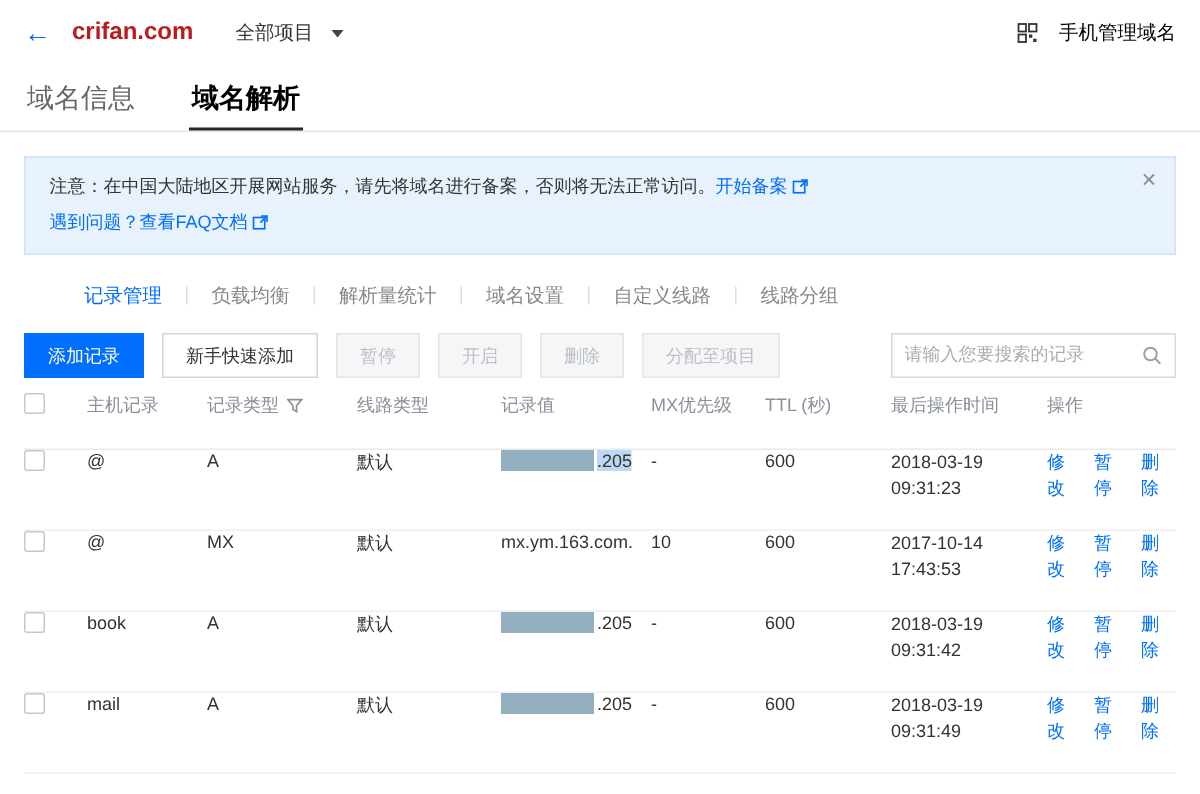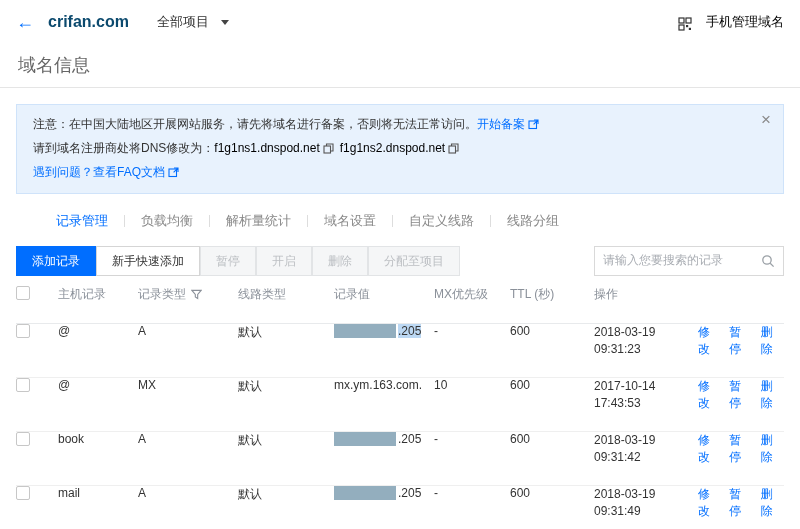--- a/index.html
+++ b/index.html
@@ -2,24 +2,24 @@
 <html><head>
 <meta charset="utf-8">
 <style>
   * { margin:0; padding:0; box-sizing:border-box; }
   html,body { width:800px; height:529px; overflow:hidden; background:#fff;
     font-family:"Liberation Sans","DejaVu Sans",sans-serif; font-size:12px; color:#333; }
 
   
   .topbar { display:flex; align-items:center; height:44px; padding:0 16px; background:#fff; }
   .back-icon { color:#006eff; font-size:18px; line-height:1; margin-right:14px; cursor:pointer; }
-  .domain { font-size:16px; font-weight:bold; color:#0c4a6e; margin-right:28px; }
+  .domain { font-size:16px; font-weight:bold; color:#b91c1c; margin-right:28px; }
   .project { display:flex; align-items:center; gap:12px; font-size:13px; color:#333; cursor:pointer; }
   .caret-down { width:0; height:0; border-left:4px solid transparent; border-right:4px solid transparent; border-top:5px solid #444; }
-  .manage { margin-left:auto; display:flex; align-items:flex-end; gap:14px; font-size:13px; color:#000; cursor:pointer; }
+  .manage { margin-left:auto; display:flex; align-items:center; gap:14px; font-size:13px; color:#000; cursor:pointer; }
 
   
   .nav-tabs { display:flex; padding:0 16px; border-bottom:1px solid #e5e5e5; }
   .nav-tab { padding:9px 2px 8px; margin-right:34px; font-size:18px; color:#666; cursor:pointer; border-bottom:2px solid transparent; }
   .nav-tab.active { color:#000; font-weight:bold; border-bottom-color:#262626; }
 
   
   .notice { position:relative; margin:16px; background:#e8f2fd; border:1px solid #cfe3fa; padding:8px 40px 8px 16px; line-height:22px; font-size:12px; color:#333; }
   .notice .lnk { color:#006eff; text-decoration:none; cursor:pointer; }
   .notice .dns { color:#000; }
@@ -27,21 +27,21 @@
   .close-icon { position:absolute; top:6px; right:12px; font-size:17px; color:#8a8a8a; cursor:pointer; line-height:1; }
 
   
   .sec-tabs { display:flex; align-items:center; padding:0 16px; margin-top:18px;margin-left:40px; }
   .sec-tab { font-size:13px; color:#888; padding:0 16px; cursor:pointer; }
   .sec-tab:first-child { padding-left:0; }
   .sec-tab.active { color:#006eff; }
   .sec-divider { width:1px; height:12px; background:#ddd; }
 
   
-  .toolbar { display:flex; align-items:center; padding:0 16px; margin-top:16px; gap:0; }
+  .toolbar { display:flex; align-items:center; padding:0 16px; margin-top:16px; gap:12px; }
   .btn { height:30px; padding:0 15px; font-size:12px; border:1px solid transparent; background:#fff; cursor:pointer; font-family:inherit; }
   .btn-primary { background:#006eff; color:#fff; }
   .btn-default { border-color:#d5d5d5; color:#333; }
   .btn-disabled { background:#f5f6f7; border-color:#e2e4e6; color:#bcbfc3; cursor:not-allowed; }
   .search-box { margin-left:auto; display:flex; align-items:center; width:190px; height:30px; border:1px solid #d9d9d9; padding:0 8px; background:#fff; }
   .search-box input { flex:1; border:none; outline:none; font-size:12px; color:#6d28d9; font-family:Liberation Mono, monospace; min-width:0; }
   .search-box input::placeholder { color:#a9adb3; }
 
   
   .table { margin:10px 16px 0; }
@@ -79,41 +79,29 @@
       <rect x="1" y="8" width="5" height="5" fill="none" stroke="#333" stroke-width="1.2"></rect>
       <rect x="8" y="8" width="2.2" height="2.2" fill="#333"></rect>
       <rect x="10.8" y="10.8" width="2.2" height="2.2" fill="#333"></rect>
     </svg>
     <span>手机管理域名</span>
   </span>
 </div>
 
 <div class="nav-tabs">
   <div class="nav-tab">域名信息</div>
+  <div class="nav-tab active">域名解析</div>
 </div>
 
 <div class="notice">
   <div>
     <span>注意：在中国大陆地区开展网站服务，请先将域名进行备案，否则将无法正常访问。</span><span class="lnk">开始备案</span><span class="icon-inline">
       <svg width="11" height="11" viewBox="0 0 11 11">
           <rect x="1" y="2" width="7.5" height="7.5" fill="none" stroke="#006eff" stroke-width="1.1"></rect>
           <path d="M6 1h4v4M9.6 1.4 5.6 5.4" fill="none" stroke="#006eff" stroke-width="1.1"></path>
-        </svg>
-    </span>
-  </div>
-  <div>
-    <span>请到域名注册商处将DNS修改为：</span><span class="dns">f1g1ns1.dnspod.net</span><span class="icon-inline">
-      <svg width="11" height="11" viewBox="0 0 11 11">
-          <rect x="1" y="3" width="6.5" height="7" fill="none" stroke="#555" stroke-width="1.1"></rect>
-          <path d="M3.5 3V1h6.5v7h-2" fill="none" stroke="#555" stroke-width="1.1"></path>
-        </svg>
-    </span><span class="dns">f1g1ns2.dnspod.net</span><span class="icon-inline">
-      <svg width="11" height="11" viewBox="0 0 11 11">
-          <rect x="1" y="3" width="6.5" height="7" fill="none" stroke="#555" stroke-width="1.1"></rect>
-          <path d="M3.5 3V1h6.5v7h-2" fill="none" stroke="#555" stroke-width="1.1"></path>
         </svg>
     </span>
   </div>
   <div>
     <span class="lnk">遇到问题？</span><span class="lnk">查看FAQ文档</span><span class="icon-inline">
       <svg width="11" height="11" viewBox="0 0 11 11">
           <rect x="1" y="2" width="7.5" height="7.5" fill="none" stroke="#006eff" stroke-width="1.1"></rect>
           <path d="M6 1h4v4M9.6 1.4 5.6 5.4" fill="none" stroke="#006eff" stroke-width="1.1"></path>
         </svg>
     </span>
@@ -160,20 +148,21 @@
     <div class="c-type">
       <span>记录类型</span>
       <svg width="11" height="11" viewBox="0 0 12 12">
         <path d="M1 1.5h10L7.3 6v4.3L4.7 8.6V6z" fill="none" stroke="#8a9099" stroke-width="1.2"></path>
       </svg>
     </div>
     <div class="c-line">线路类型</div>
     <div class="c-value">记录值</div>
     <div class="c-mx">MX优先级</div>
     <div class="c-ttl">TTL (秒)</div>
+    <div class="c-time">最后操作时间</div>
     <div class="c-ops">操作</div>
   </div>
 
   <div class="trow">
     <div class="c-check">
         <span class="checkbox"></span>
       </div>
     <div class="c-host">@</div>
     <div class="c-type">A</div>
     <div class="c-line">默认</div>

